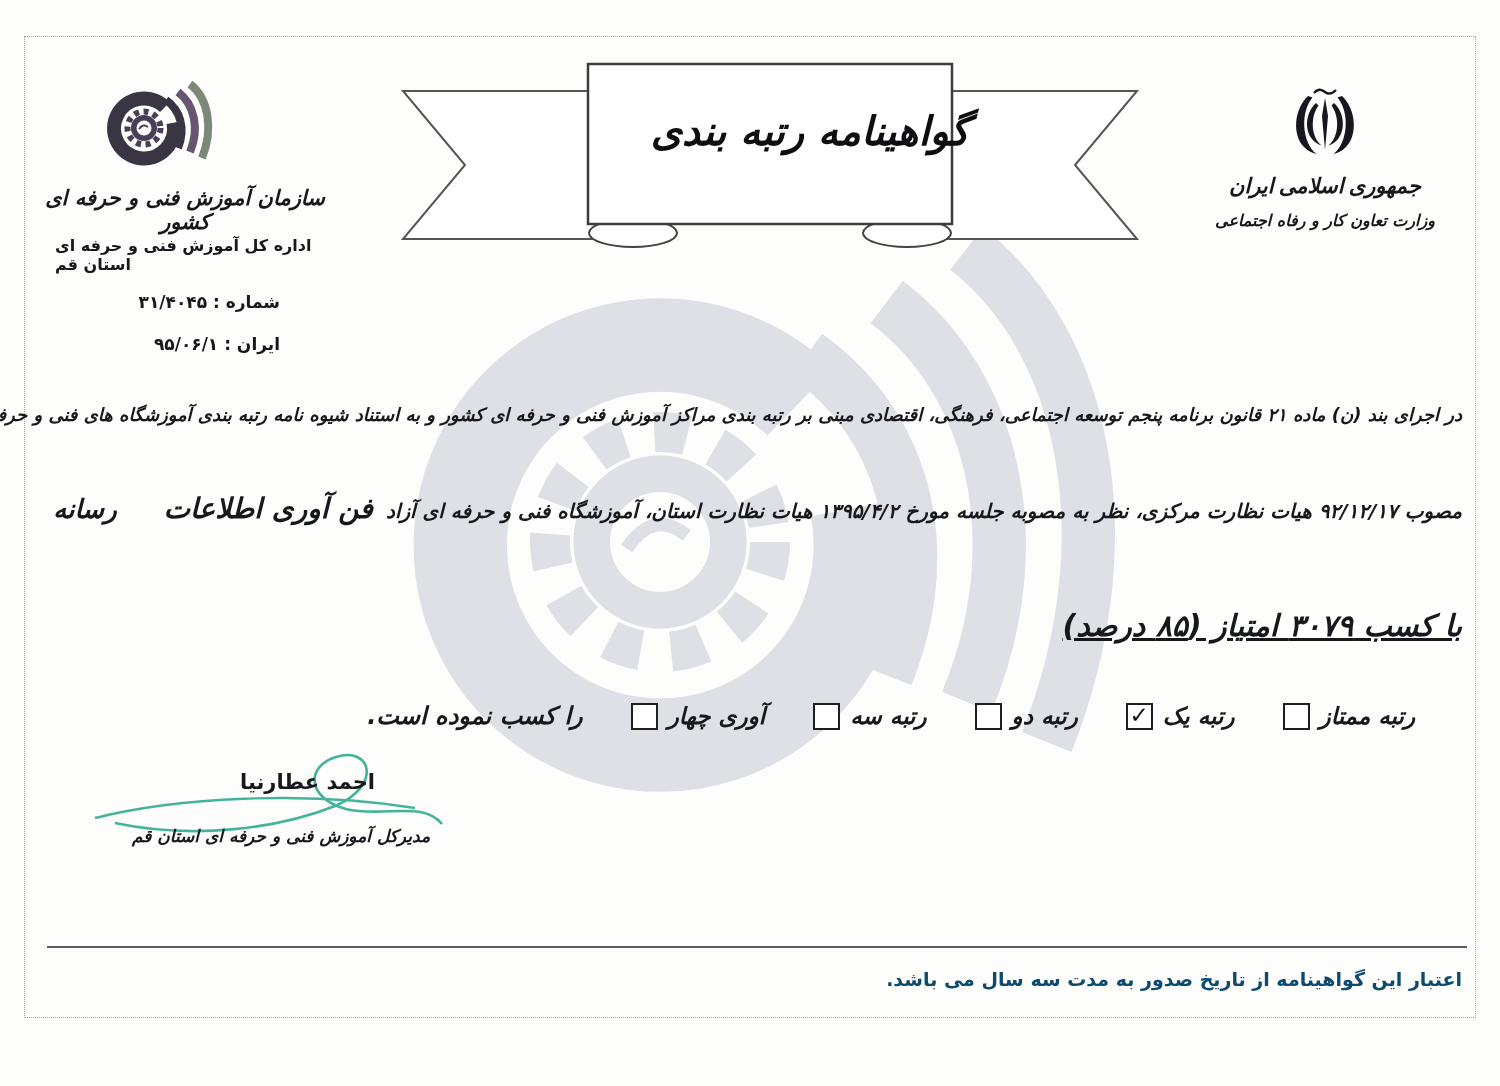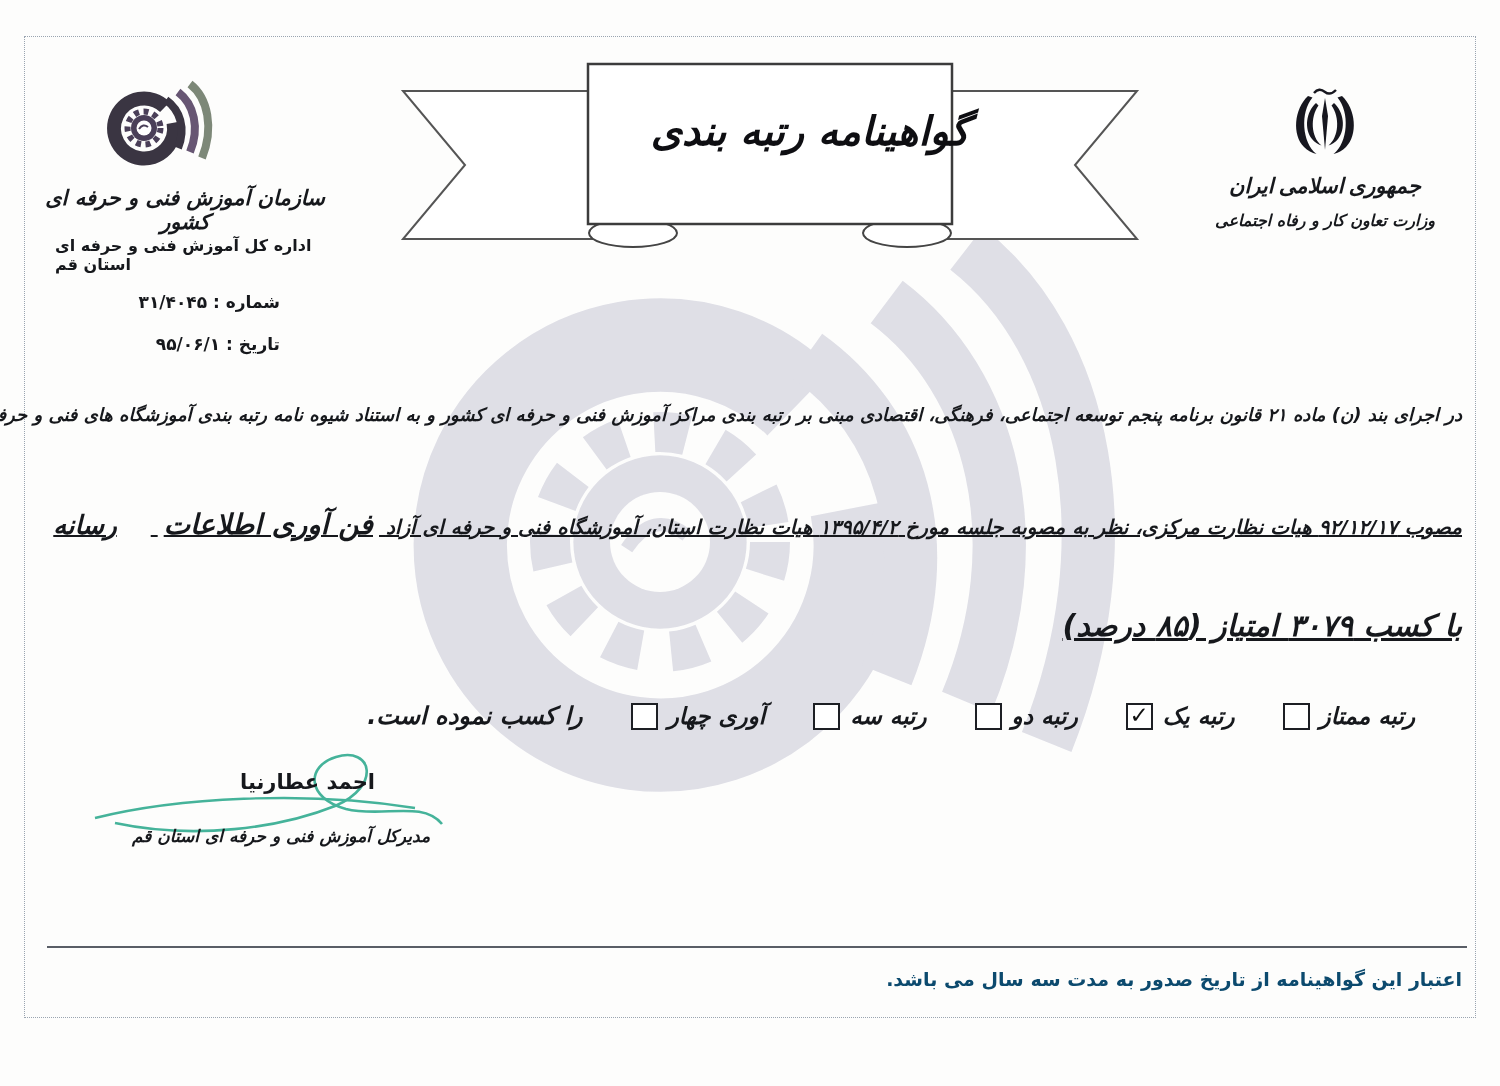--- a/index.html
+++ b/index.html
@@ -37,21 +37,21 @@
   .state{left:1180px;top:86px;width:290px;text-align:center;z-index:2;}
   .state .emblem{width:82px;height:88px;margin:0 auto;display:block;}
   .state .country{font-size:21px;font-weight:bold;letter-spacing:1px;font-family:Liberation Serif, serif;}
   .state .ministry{margin-top:12px;font-size:16px;font-weight:bold;}
   
   .banner-svg{left:395px;top:56px;width:750px;height:205px;z-index:1;}
   .banner-title{left:588px;top:108px;width:364px;text-align:center;font-size:40px;font-weight:bold;z-index:2;color:#0e0e12;padding-left:40px;}
   
   .line{z-index:2;direction:rtl;text-align:right;white-space:nowrap;font-weight:bold;}
   .l1{right:38px;top:404px;font-size:18px;}
-  .l2{right:38px;top:508px;font-size:20px;text-decoration:underline;}
+  .l2{right:38px;top:492px;font-size:20px;}
   .l2 .field{font-size:28px;margin:0 6px;}
   .l2 .school{font-size:26px;margin-right:34px;}
   .l3{right:38px;top:608px;font-size:30px;text-decoration:underline;}
   
   .ranks{right:85px;top:702px;direction:rtl;display:flex;align-items:center;gap:48px;z-index:2;}
   .rank{display:flex;align-items:center;gap:10px;font-size:23px;font-weight:bold;}
   .checkbox{width:27px;height:27px;border:2.5px solid #1d1f24;background:#fff;display:flex;align-items:center;justify-content:center;box-sizing:border-box;}
   .checkbox.checked::after{content:"✓";font-size:23px;font-weight:bold;color:#111;line-height:1;margin-top:-2px;}
   .ranks .suffix{font-size:24px;font-weight:bold;}
   
@@ -94,21 +94,21 @@
 
 <div class="abs org-name rtl cal">سازمان آموزش فنی و حرفه ای کشور</div>
 <div class="abs office-name rtl">اداره کل آموزش فنی و حرفه ای استان قم</div>
 
 <div class="abs meta">
   <div class="row">
     <span>شماره :</span>
     <span>۳۱/۴۰۴۵</span>
   </div>
   <div class="row">
-    <span>تاریخ :</span>
+    <span>ایران :</span>
     <span>۹۵/۰۶/۱</span>
   </div>
 </div>
 
 <div class="abs state">
   <svg class="emblem" viewBox="0 0 80 88" aria-hidden="true">
     <g fill="var(--emblem,#17171f)">
       <path d="M40,12 L43,30 L40,64 L37,30 Z"></path>
       <path d="M31,17 C21,26 19,43 27,53 C29.5,56 33,58.5 36.5,59.5 C26,51 25,31 33.5,19.5 Z"></path>
       <path d="M49,17 C59,26 61,43 53,53 C50.5,56 47,58.5 43.5,59.5 C54,51 55,31 46.5,19.5 Z"></path>

